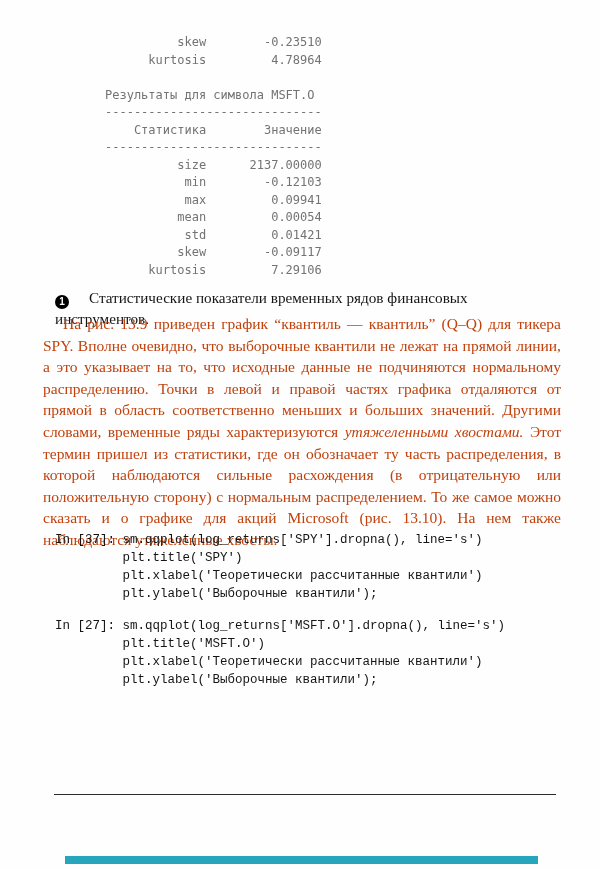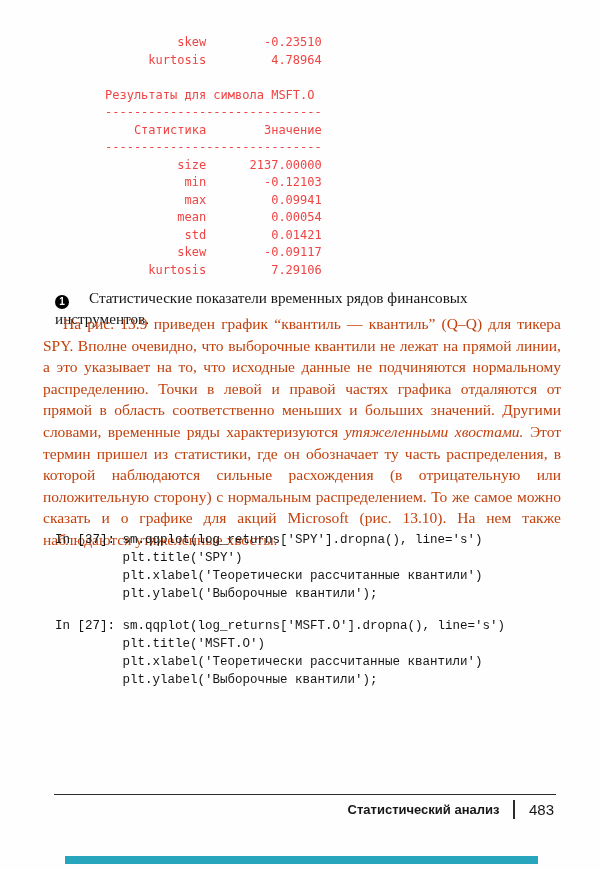--- a/index.html
+++ b/index.html
@@ -19,21 +19,21 @@
     margin: 0;
     white-space: pre;
   }
   .stats-output {
     position: absolute;
     left: 105px;
     top: 34px;
     font-family: "DejaVu Sans Mono", monospace;
     font-size: 12px;
     line-height: 17.5px;
-    color: #ef4444;
+    color: #737373;
   }
   .caption {
     position: absolute;
     left: 55px;
     top: 288px;
     width: 505px;
     font-family: "Liberation Serif", serif;
     font-size: 15.2px;
     line-height: 19px;
     color: #141414;
@@ -153,21 +153,16 @@
          plt.xlabel('Теоретически рассчитанные квантили')
          plt.ylabel('Выборочные квантили');</pre>
 
   <pre class="code-block second">In [27]: sm.qqplot(log_returns['MSFT.O'].dropna(), line='s')
          plt.title('MSFT.O')
          plt.xlabel('Теоретически рассчитанные квантили')
          plt.ylabel('Выборочные квантили');</pre>
 
   <div class="footer-rule"></div>
 
-  <div class="footer">
-    <span class="footer-section">Статистический анализ</span>
-    <span class="footer-divider"></span>
-    <span class="footer-page">483</span>
-  </div>
 
   <div class="accent-bar"></div>
 
 </div>
 
 </body></html>

